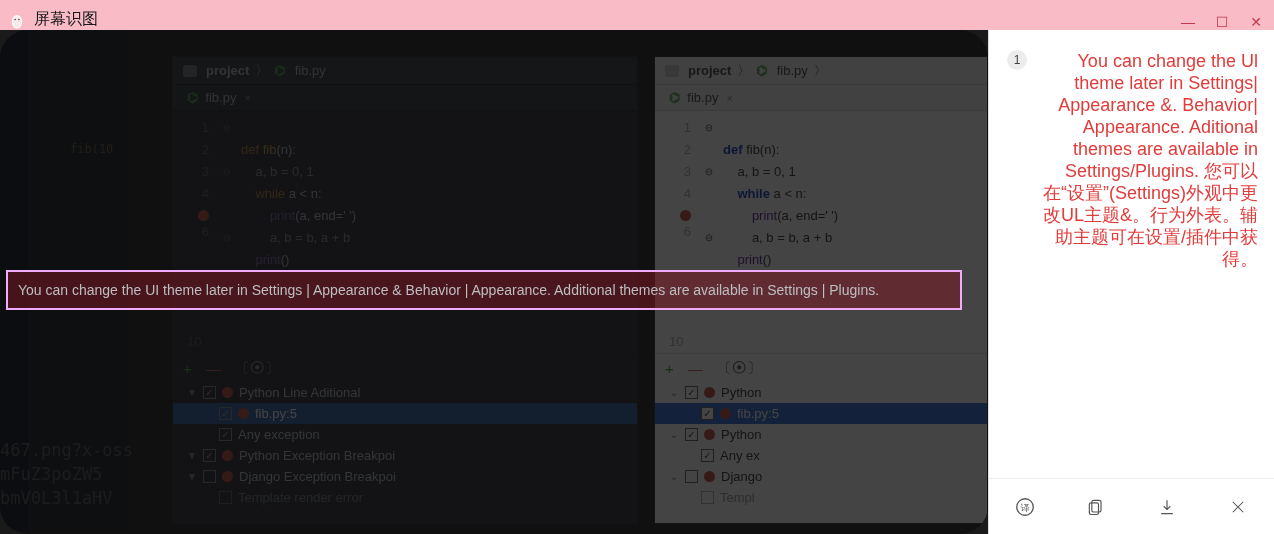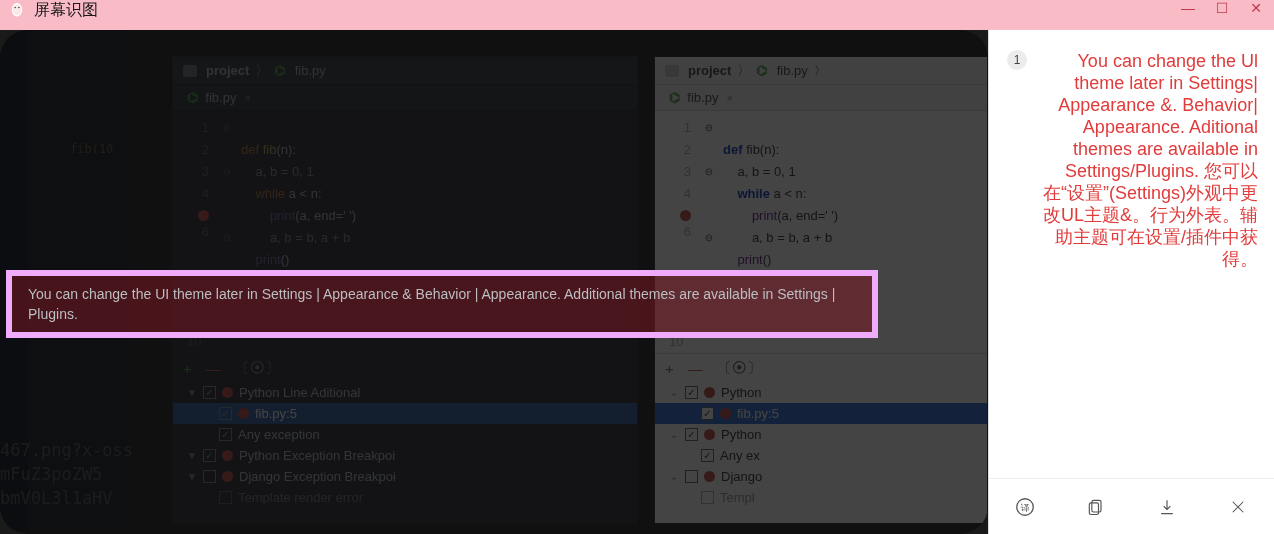--- a/index.html
+++ b/index.html
@@ -1,19 +1,19 @@
 <!DOCTYPE html>
 <html><head>
 <meta charset="utf-8">
 <style>
   * { margin:0; padding:0; box-sizing:border-box; font-family:"Segoe UI","Microsoft YaHei",sans-serif; }
   html,body{ width:1274px; height:534px; overflow:hidden; background:#1a1a1a; }
   .window{ width:1274px; height:534px; display:flex; flex-direction:column; }
   
-  .titlebar{ height:30px; background:#f9bcc6; display:flex; align-items:flex-start; padding:0 8px; color:#1a1a1a; }
+  .titlebar{ height:30px; background:#f9bcc6; display:flex; align-items:flex-end; padding:0 8px; color:#1a1a1a; }
   .penguin{ width:18px;height:18px;margin-right:8px; }
   .titlebar .sp{ flex:1; }
   .winbtn{ width:20px; text-align:center; color:#c0394e; margin-left:14px; cursor:pointer; font-size:14px;}
   .body{ flex:1; display:flex; height:504px; }
   .left{ width:988px; height:504px; position:relative; background:#101010; overflow:hidden;border-radius:28px; }
   .right{ flex:1; background:#ffffff; display:flex; flex-direction:column; border-left:1px solid #ddd;}
   
   .dim{ opacity:.42; filter:brightness(.55);}
   .capture{ position:absolute; inset:0; }
   
@@ -60,21 +60,21 @@
   .node.sel{ background:#2e5aa8; color:#fff; }
   .ide.light .node.sel{ background:#2e6fd6; color:#fff;}
   .node.child{ padding-left:46px; }
   .chk{ width:13px;height:13px;border:1px solid #888;display:inline-flex;align-items:center;justify-content:center;font-size:10px;color:#999;background:transparent;}
   .chk.on::after{content:"✓";}
   .ide.light .chk{ border-color:#666;background:#fff;color:#333;}
   .ide.light .chk.unchecked{background:#fff;}
   .redc{ width:11px;height:11px;border-radius:50%;background:#c74a43;display:inline-block;}
   .caret{ font-size:10px;color:#888; width:10px; display:inline-block;text-align:center;}
   
-  .ocr-box{ position:absolute; top:240px; left:6px; width:872px; background:rgba(120,25,36,.55); border:6px solid #f0abfc; padding:8px 16px; color:#bcbec2; font-size:14px; line-height:20px; z-index:6;}
+  .ocr-box{ position:absolute; top:240px; left:6px; width:956px; background:rgba(120,25,36,.55); border:2px solid #f0abfc; padding:8px 10px; color:#bcbec2; font-size:14px; line-height:20px; z-index:6;}
   
   .noise{position:absolute;color:#606060;font-family:Consolas,monospace;font-size:12px;}
   
   .rtop{ flex:1; padding:20px 16px 10px 18px; overflow:hidden;}
   .res{ display:flex; gap:10px; }
   .num{ width:20px;height:20px;border-radius:50%;background:#ececec;color:#444;display:flex;align-items:center;justify-content:center;font-size:12px;flex:0 0 20px;}
   .restext{ color:#e23b3b; font-size:18px; line-height:22px;text-align:right; }
   .rbot{ height:56px; border-top:1px solid #eee; display:flex; align-items:center; justify-content:space-around; color:#555;}
   .rbtn{ width:24px;height:24px; display:flex;align-items:center;justify-content:center; cursor:pointer;}
   .rbtn svg{stroke:#555;fill:none;stroke-width:1.4;}

